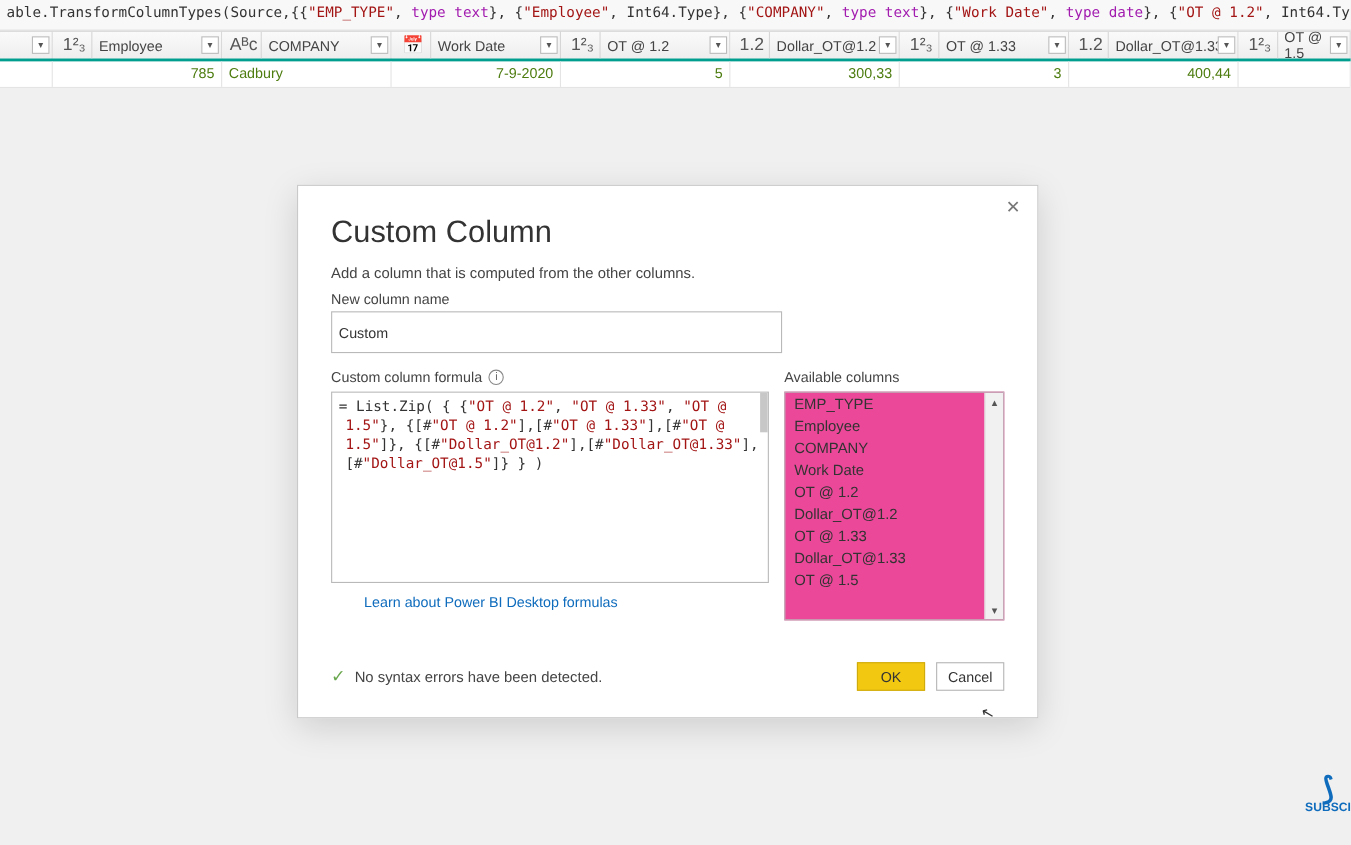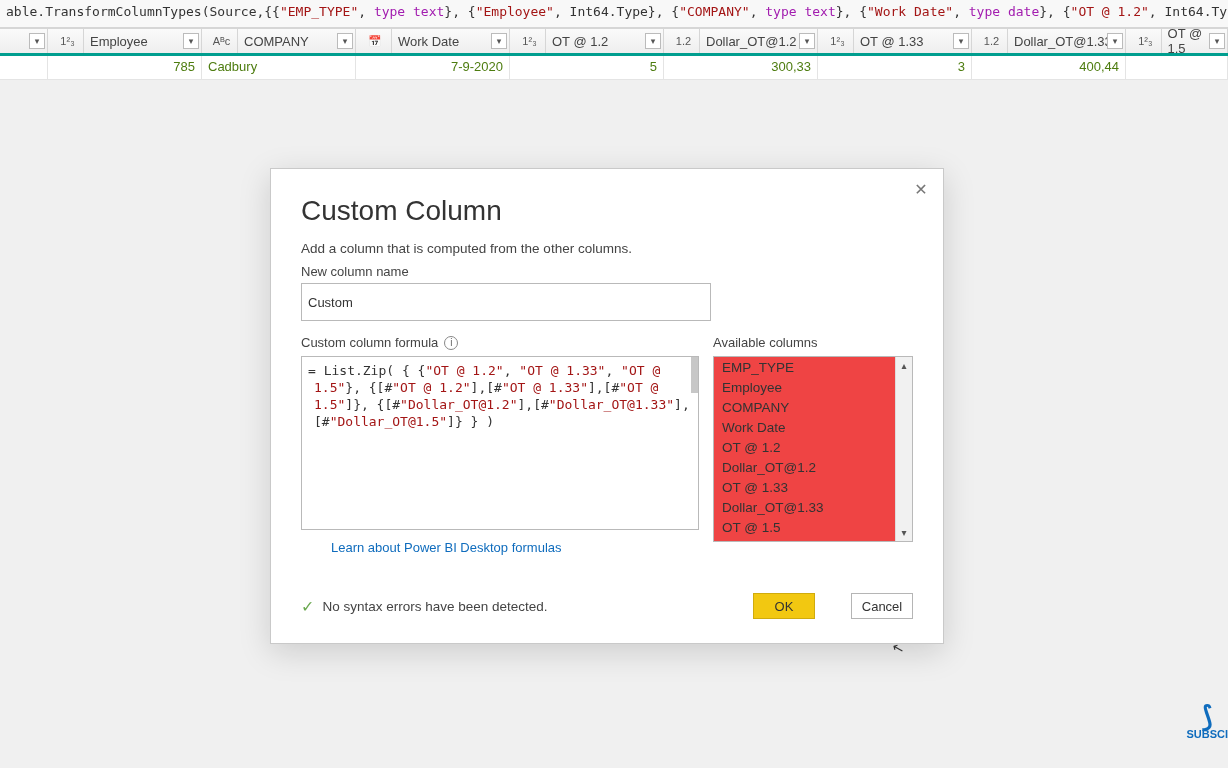--- a/index.html
+++ b/index.html
@@ -49,21 +49,21 @@
     font-size: 13px;
     color: #444;
     background: linear-gradient(#fafafa,#eee);
     padding: 0 4px;
   }
   .col-head .type-icon {
     width: 32px;
     display: flex;
     align-items: center;
     justify-content: center;
-    font-size: 11px;
+    font-size: 16px;
     color: #555;
     border-right: 1px solid #d6d6d6;
     height: 100%;
     margin-right: 6px;
   }
   .col-head .dd-icon {
     position: absolute;
     right: 2px;
     top: 4px;
     width: 16px;
@@ -185,24 +185,24 @@
   }
   .formula-box .scroll-ind {
     position:absolute; right:0; top:0; width:7px; height:36px;
     background:#c7c7c7;
   }
   .tok-str2 { color: #a31515; }
 
   .avail-list {
     margin-top: 6px;
     border: 1px solid #b9b9b9;
-    height: 186px;
+    height: 208px;
     overflow: hidden;
     position: relative;
-    background:#ef4444;
+    background:#ec4899;
   }
   .avail-list .item {
     padding: 2px 8px;
     font-size: 13.5px;
     color: #333;
     height: 20px;
     line-height: 17px;
     cursor: pointer;
   }
   .scroll-vert {
@@ -234,21 +234,20 @@
 
   .btn-row { display:flex; gap:10px; }
   .btn {
     min-width: 62px;
     height: 26px;
     border: 1px solid #b5b5b5;
     font-size: 13px;
     display:flex;align-items:center;justify-content:center;
     cursor: pointer;
     background:#fff;
-    margin-left:26px;
   }
   .btn-primary {
     background: #f2c811;
     border-color: #d0ab0d;
   }
 
   
   .cursor {
     position:absolute; left:892px; top:640px;
     font-size: 14px;

